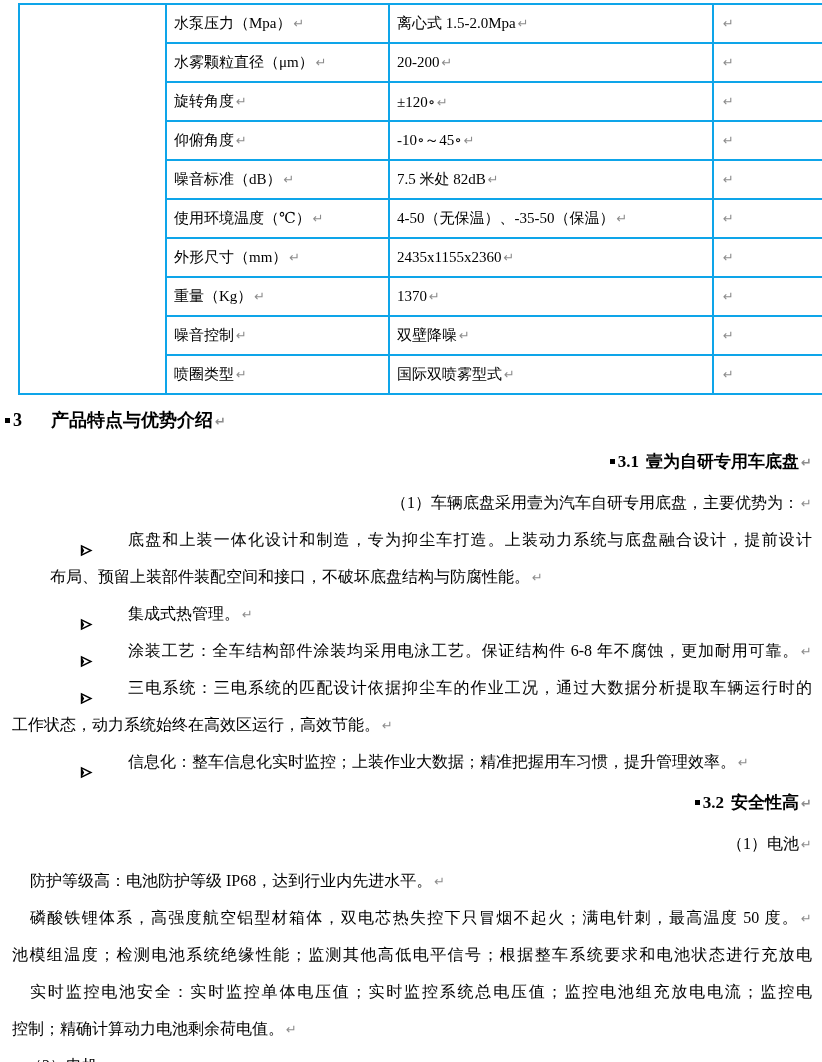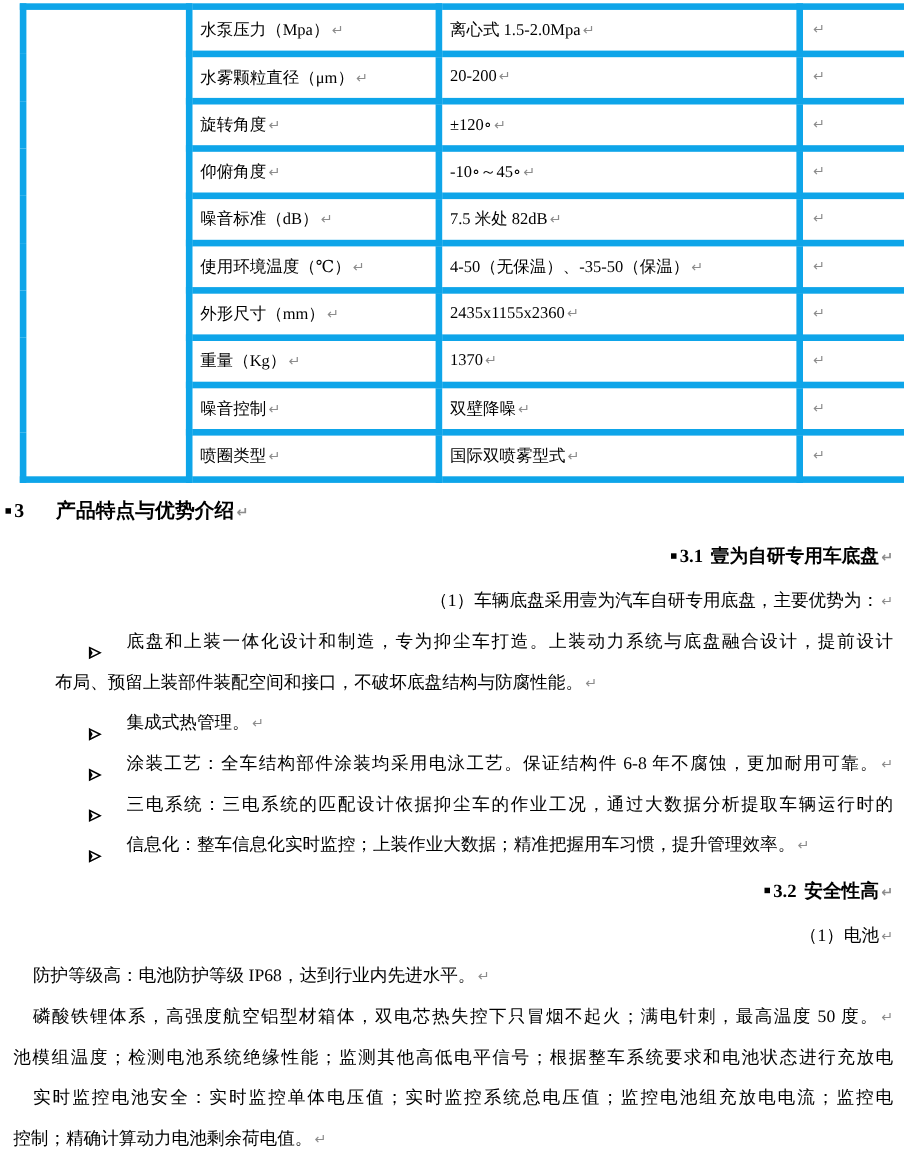--- a/index.html
+++ b/index.html
@@ -9,21 +9,21 @@
     overflow:hidden;
   }
   .page{position:relative;width:822px;height:1062px;overflow:hidden;}
 
   
   table.spec{
     border-collapse:collapse;table-layout:fixed;
     margin:3px 0 0 18px;width:782px;
   }
   table.spec td{
-    border:6px solid #0ea5e9;height:37px;vertical-align:middle;
+    border:2px solid #0ea5e9;height:37px;vertical-align:middle;
     font-size:15px;padding:0 4px 0 7px;overflow:hidden;white-space:nowrap;
   }
   td.cell-spacer{width:134px;}
   td.cell-label{width:210px;}
   td.cell-value{width:311px;}
   td.cell-empty{width:127px;}
 
   
   .mark{
     color:#8c8c8c;font-size:13px;margin-left:2px;
@@ -44,21 +44,21 @@
   .h3 .t{margin-left:7px;}
 
   .ind-paren{text-indent:16px;}
   .ind-first{margin-left:20px;}
   .ind-cont{margin-left:2px;}
   .ind-cont50{margin-left:40px;}
   .mt4{margin-top:4px;text-align:right;}
 
   .bullet{position:relative;padding-left:105px;}
   .bmk{position:absolute;left:70px;top:12px;width:13px;height:13px;}
-  .bullet .btxt{display:inline;}
+  .bullet .btxt{display:inline;margin-left:13px;}
 </style>
 </head>
 <body>
 
 <div class="page">
   <table class="spec">
     <tbody>
         <tr>
           <td class="cell-spacer" rowspan="10"></td>
           <td class="cell-label"><span>水泵压力（Mpa）</span><span class="mark">↵</span></td>
@@ -126,20 +126,21 @@
             <path d="M1.5 1.8 L4.2 6.5 L1.5 11.2 Z" fill="#000000"></path>
           </svg></span><span class="btxt">集成式热管理。</span><span class="mark">↵</span></div>
       <div class="line bullet full"><span class="bmk"><svg width="13" height="13" viewBox="0 0 13 13">
             <path d="M1.5 1.8 L11 6.5 L1.5 11.2 Z" fill="#ffffff" stroke="#000000" stroke-width="1.4"></path>
             <path d="M1.5 1.8 L4.2 6.5 L1.5 11.2 Z" fill="#000000"></path>
           </svg></span><span class="btxt">涂装工艺：全车结构部件涂装均采用电泳工艺。保证结构件 6-8 年不腐蚀，更加耐用可靠。</span><span class="mark">↵</span></div>
       <div class="line bullet full"><span class="bmk"><svg width="13" height="13" viewBox="0 0 13 13">
             <path d="M1.5 1.8 L11 6.5 L1.5 11.2 Z" fill="#ffffff" stroke="#000000" stroke-width="1.4"></path>
             <path d="M1.5 1.8 L4.2 6.5 L1.5 11.2 Z" fill="#000000"></path>
           </svg></span><span class="btxt">三电系统：三电系统的匹配设计依据抑尘车的作业工况，通过大数据分析提取车辆运行时的</span></div>
+      <div class="line ind-cont"><span>工作状态，动力系统始终在高效区运行，高效节能。</span><span class="mark">↵</span></div>
       <div class="line bullet"><span class="bmk"><svg width="13" height="13" viewBox="0 0 13 13">
             <path d="M1.5 1.8 L11 6.5 L1.5 11.2 Z" fill="#ffffff" stroke="#000000" stroke-width="1.4"></path>
             <path d="M1.5 1.8 L4.2 6.5 L1.5 11.2 Z" fill="#000000"></path>
           </svg></span><span class="btxt">信息化：整车信息化实时监控；上装作业大数据；精准把握用车习惯，提升管理效率。</span><span class="mark">↵</span></div>
       <div class="h3 mt4"><span class="sq"></span><span class="num">3.2</span><span class="t">安全性高</span><span class="mark">↵</span></div>
       <div class="line ind-paren mt4"><span>（1）电池</span><span class="mark">↵</span></div>
       <div class="line ind-first"><span>防护等级高：电池防护等级 IP68，达到行业内先进水平。</span><span class="mark">↵</span></div>
       <div class="line ind-first full"><span>磷酸铁锂体系，高强度航空铝型材箱体，双电芯热失控下只冒烟不起火；满电针刺，最高温度 50 度。</span><span class="mark">↵</span></div>
       <div class="line ind-cont full"><span>池模组温度；检测电池系统绝缘性能；监测其他高低电平信号；根据整车系统要求和电池状态进行充放电</span></div>
       <div class="line ind-first full"><span>实时监控电池安全：实时监控单体电压值；实时监控系统总电压值；监控电池组充放电电流；监控电</span></div>

